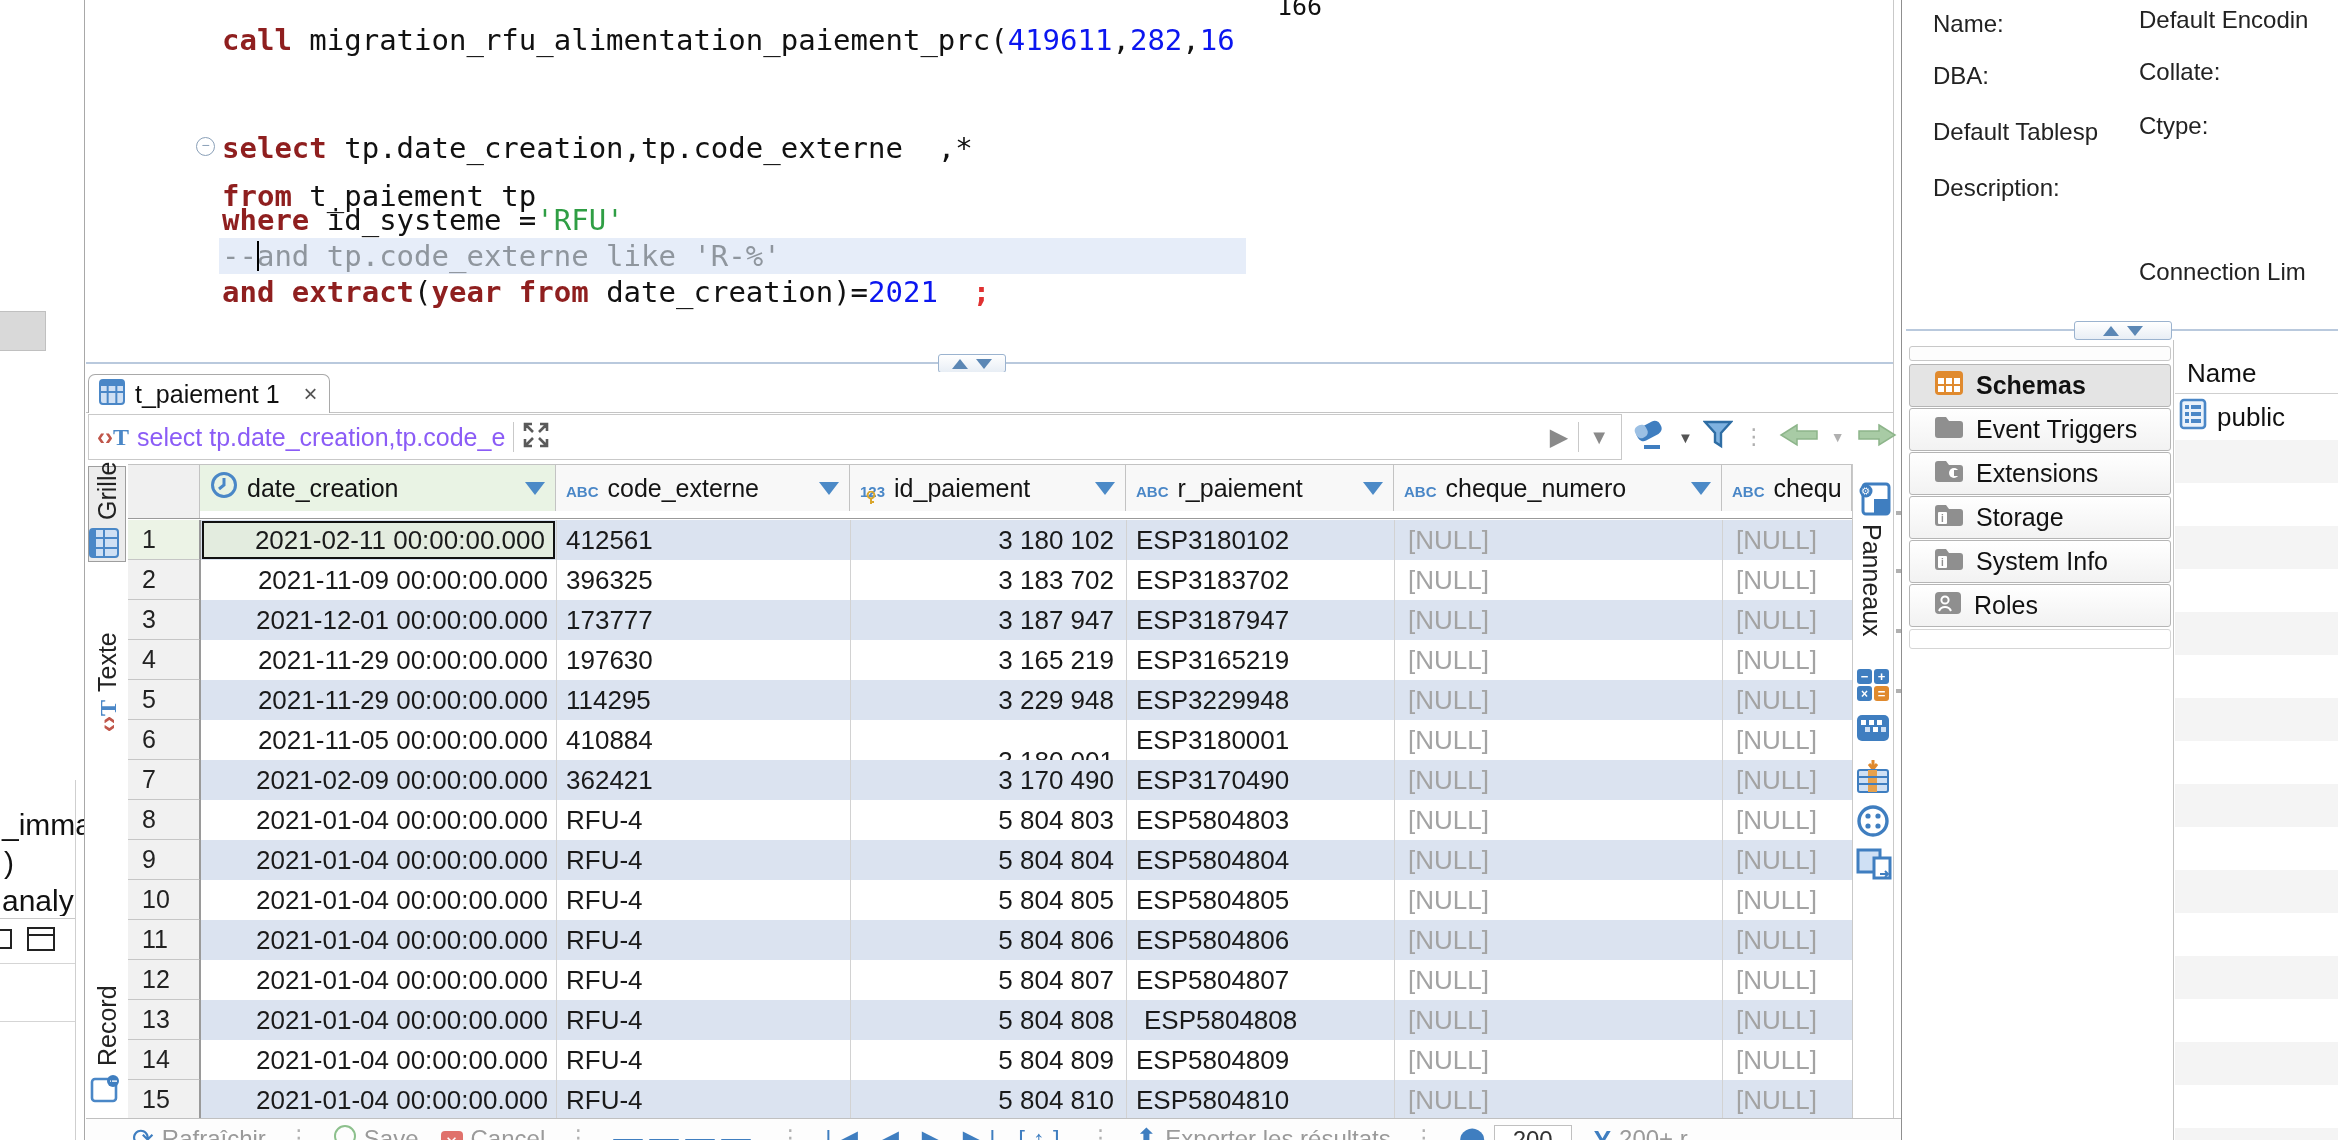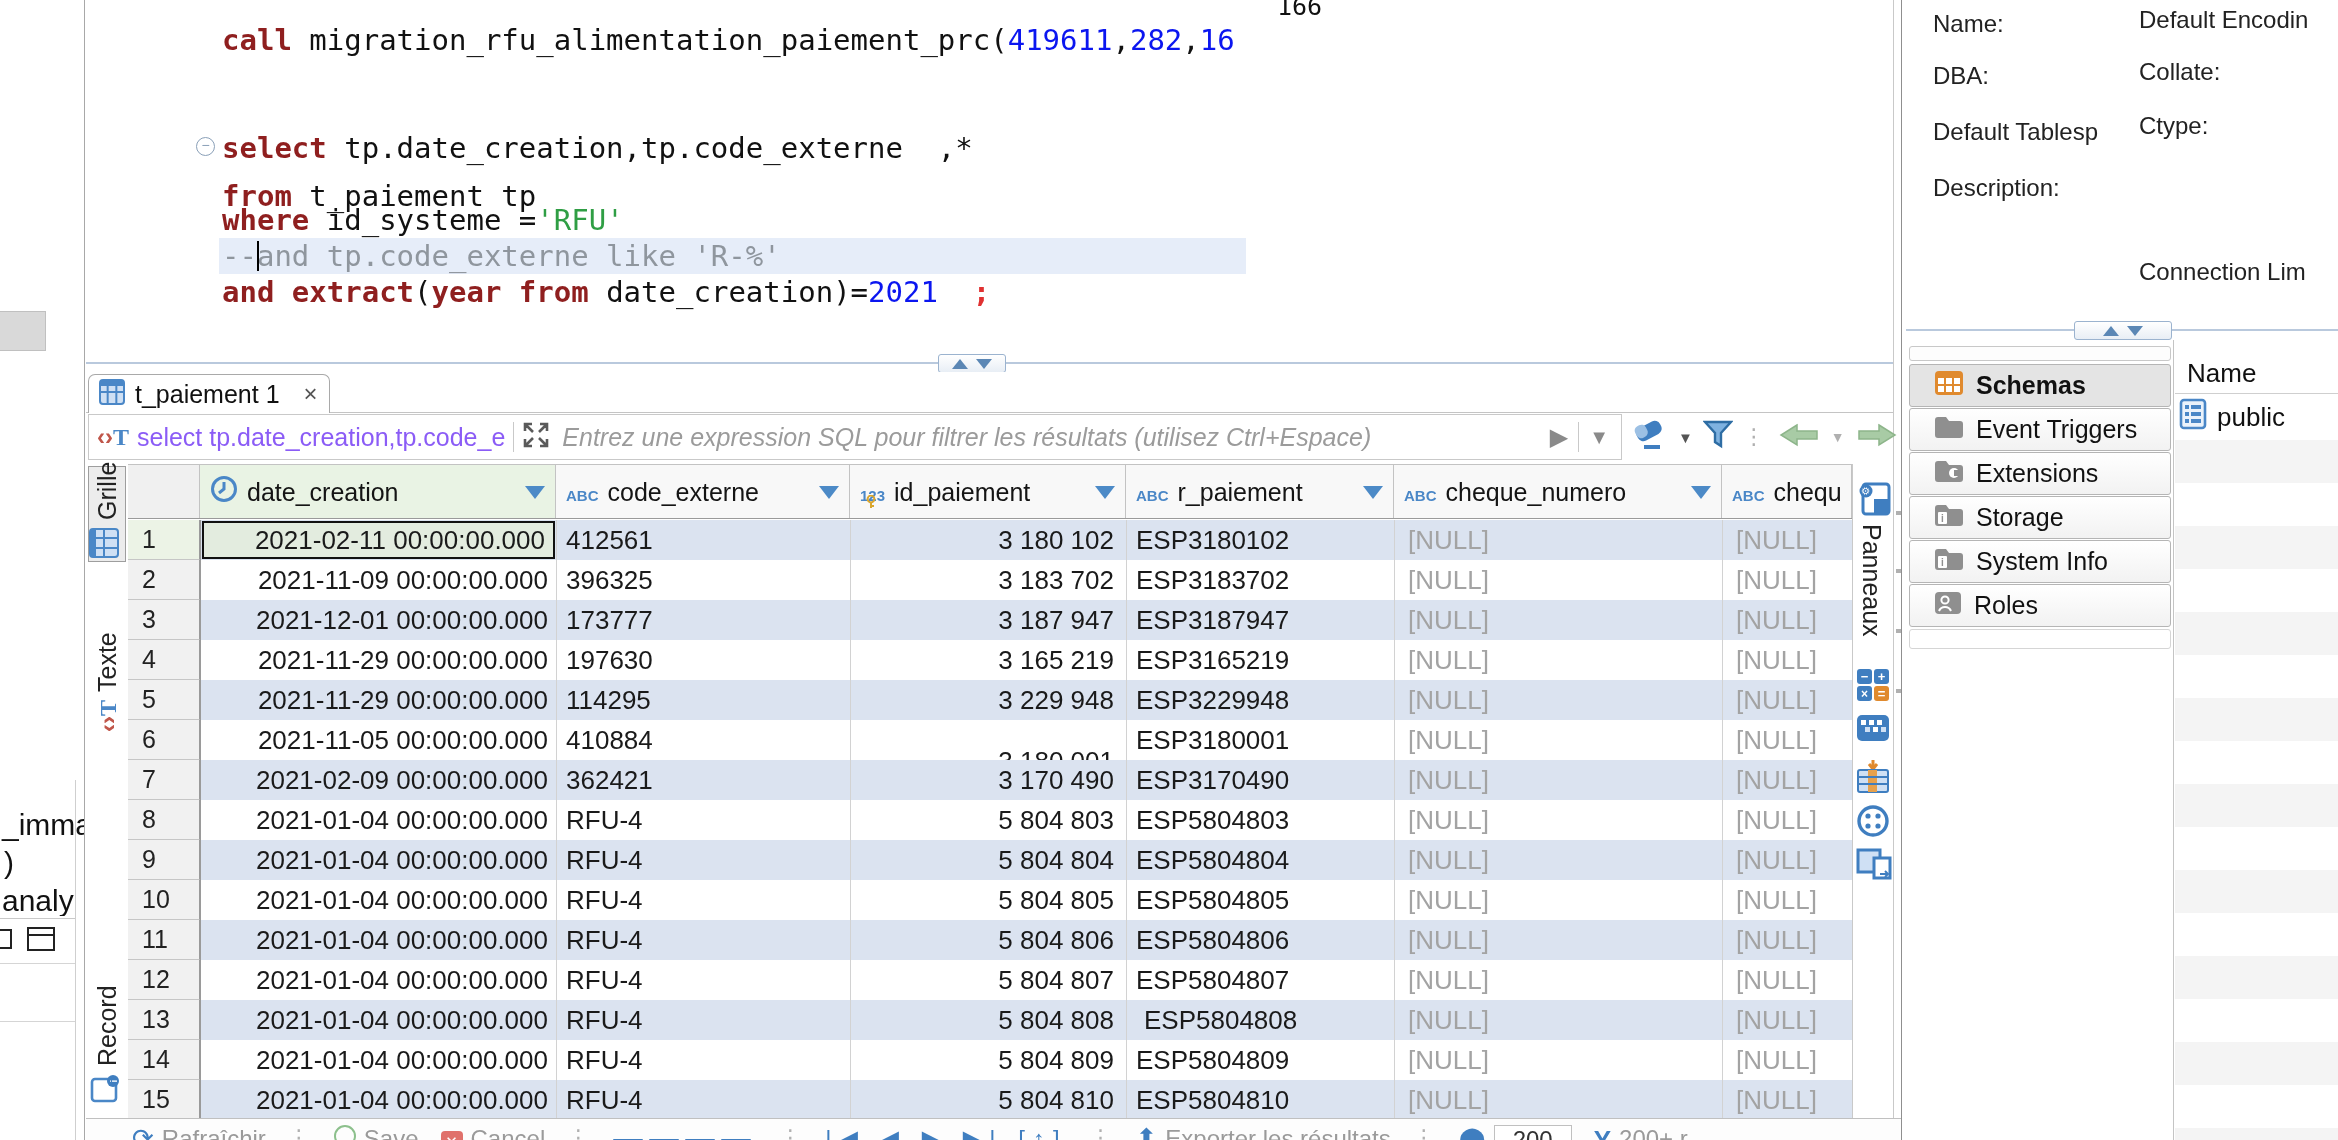--- a/index.html
+++ b/index.html
@@ -28,21 +28,21 @@
   
   .res-tab{position:absolute;left:88px;top:374px;width:242px;height:39px;background:#fff;border:1px solid #a9a9a9;border-bottom:none;border-radius:7px 7px 0 0;display:flex;align-items:center;gap:10px;padding:0 10px;box-sizing:border-box;}
   .res-tab-label{font-size:25px;color:#111;}
   .res-tab-close{font-size:24px;color:#555;margin-left:14px;}
   .filter-box{position:absolute;left:88px;top:414px;width:1534px;height:46px;border:1px solid #c9c9c9;background:#fff;display:flex;align-items:center;box-sizing:border-box;}
   .filter-query{color:#8b5cf6;font-size:25px;white-space:nowrap;overflow:hidden;}
   .filter-ph{color:#9b9b9b;font-size:25px;font-style:italic;white-space:nowrap;overflow:hidden;}
   .vsep{width:1px;height:30px;background:#c9c9c9;margin:0 8px;}
   .dots-sep{color:#b0b0b0;font-size:22px;letter-spacing:2px;}
   
-  .hdr-cell{position:absolute;top:464px;height:55px;background:#f8f8f8;border-right:1px solid #c3c3c3;border-top:1px solid #c3c3c3;box-sizing:border-box;display:flex;align-items:center;gap:9px;padding:0 10px;font-size:25px;color:#141414;}
+  .hdr-cell{position:absolute;top:464px;height:47px;background:#f8f8f8;border-right:1px solid #c3c3c3;border-top:1px solid #c3c3c3;box-sizing:border-box;display:flex;align-items:center;gap:9px;padding:0 10px;font-size:25px;color:#141414;}
   .hdr-sel{background:#e9f3e4;}
   .hdr-sort{width:0;height:0;border-left:10px solid transparent;border-right:10px solid transparent;border-top:13px solid #4c8ac7;margin-left:auto;}
   .hicon-abc{color:#4a87c7;font-weight:bold;font-size:15px;letter-spacing:0;}
   .rownum{position:absolute;left:128px;width:72px;background:#f1f1f1;border-right:1px solid #9a9a9a;border-bottom:1px solid #c6c6c6;box-sizing:border-box;font-size:25px;color:#222;display:flex;align-items:center;padding-left:14px;}
   .cell{position:absolute;font-size:26px;color:#1a1a1a;display:flex;align-items:center;box-sizing:border-box;overflow:hidden;white-space:nowrap;}
   .cell-null{color:#a3a3a3;}
   .row-stripe{position:absolute;left:200px;width:1652px;height:40px;}
   .sel-cell{position:absolute;border:2px solid #111;background:#e3ecdf;box-sizing:border-box;display:flex;align-items:center;justify-content:flex-end;font-size:26px;}
   .colline{position:absolute;width:1px;background:#d2d2d2;}
   
@@ -189,21 +189,20 @@
     <span class="res-tab-close">×</span>
   </div>
 
   <div class="filter-box">
     <span style="margin:0 8px 0 8px;" id="sqlticon1"><span style="font-size:24px;font-weight:bold;"><span style="color:#c0564a;">‹›</span><span style="color:#4a87c7;font-family:'Liberation Serif',serif;">T</span></span></span>
     <span class="filter-query" style="max-width:430px;">select tp.date_creation,tp.code_e</span>
     <span class="vsep"></span>
     <span id="expandicon"><svg width="28" height="28" viewBox="0 0 28 28" xmlns="http://www.w3.org/2000/svg">
           <path d="M3 10 V3 h7 M3 3 l8 8 M25 10 V3 h-7 M25 3 l-8 8 M3 18 v7 h7 M3 25 l8-8 M25 18 v7 h-7 M25 25 l-8-8" fill="none" stroke="#5a5a5a" stroke-width="2.6"></path>
         </svg></span>
-    <span class="filter-ph" style="margin-left:12px;max-width:880px;">Entrez une expression SQL pour filtrer les résultats (utilisez Ctrl+Espace)</span>
     <span style="margin-left:auto;color:#8a8a8a;font-size:24px;">▶</span>
     <span class="vsep" style="margin:0 10px;"></span>
     <span style="color:#8a8a8a;font-size:20px;margin-right:12px;">▼</span>
   </div>
   <div class="abs" style="left:1632px;top:414px;width:262px;height:46px;display:flex;align-items:center;gap:10px;">
     <span id="erasericon"><svg width="36" height="30" viewBox="0 0 36 30" xmlns="http://www.w3.org/2000/svg">
           <rect x="4" y="4" width="26" height="14" rx="6" transform="rotate(-28 17 11)" fill="#3f7ec0"></rect>
           <rect x="3" y="5" width="12" height="13" rx="5" transform="rotate(-28 9 11)" fill="#9cc0e4"></rect>
           <rect x="12" y="25" width="16" height="4" fill="#3f7ec0"></rect>
         </svg></span>

